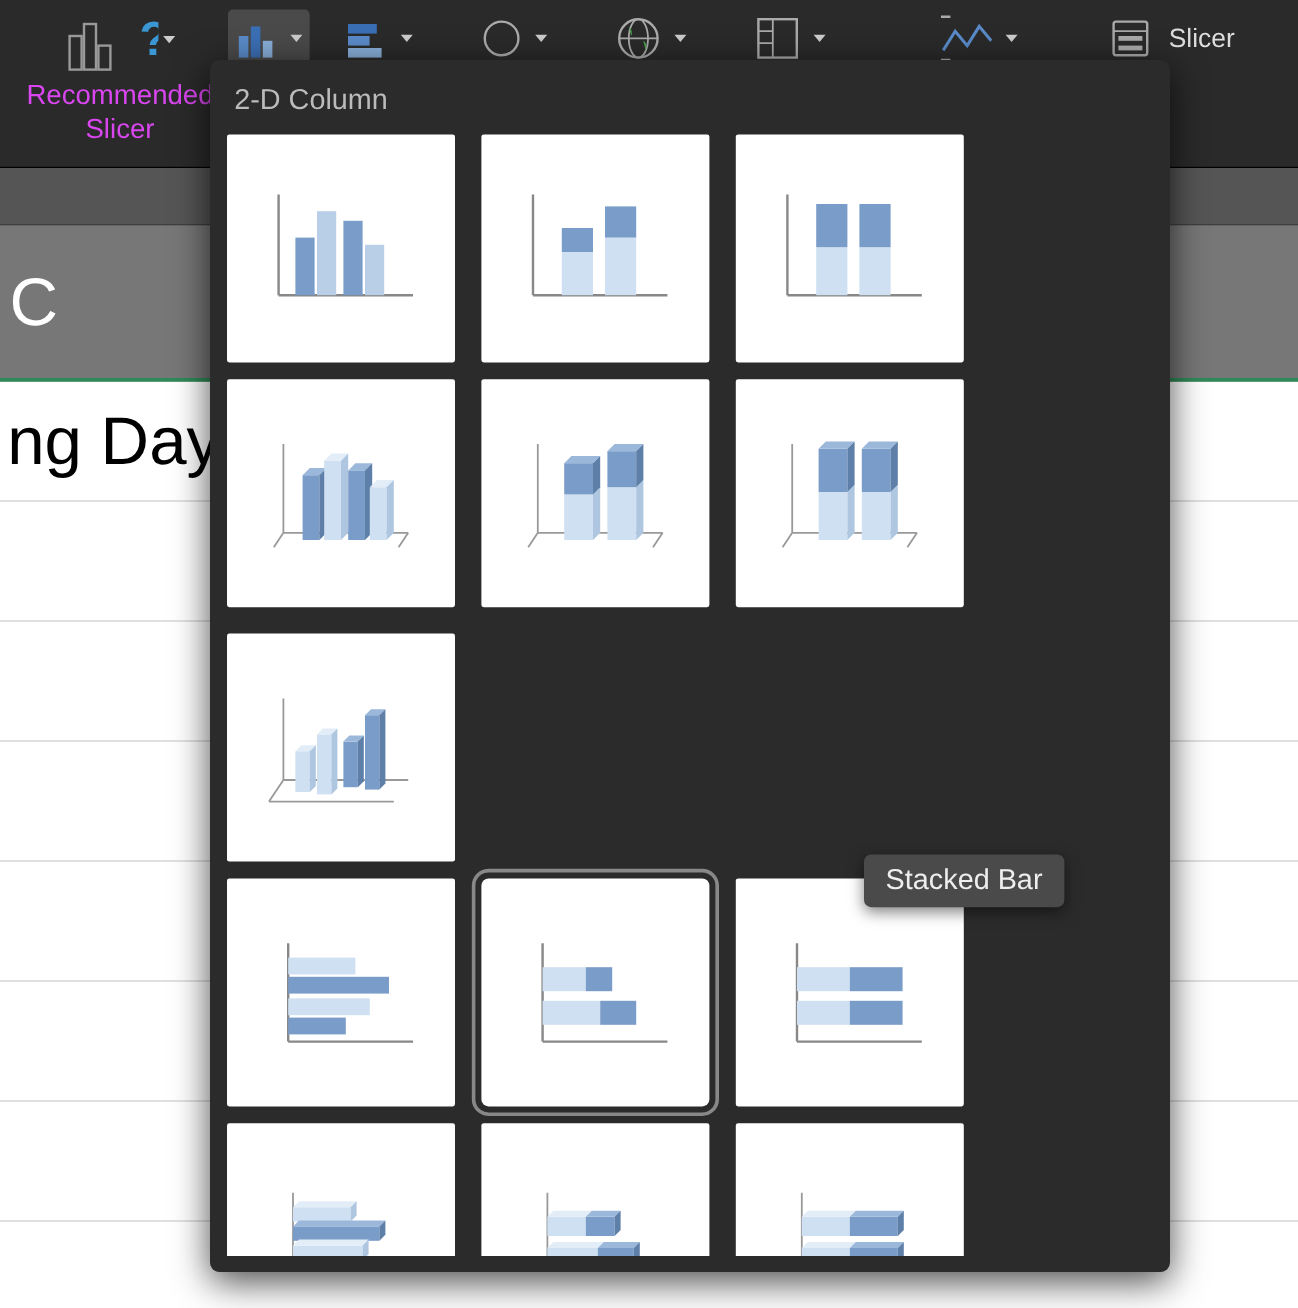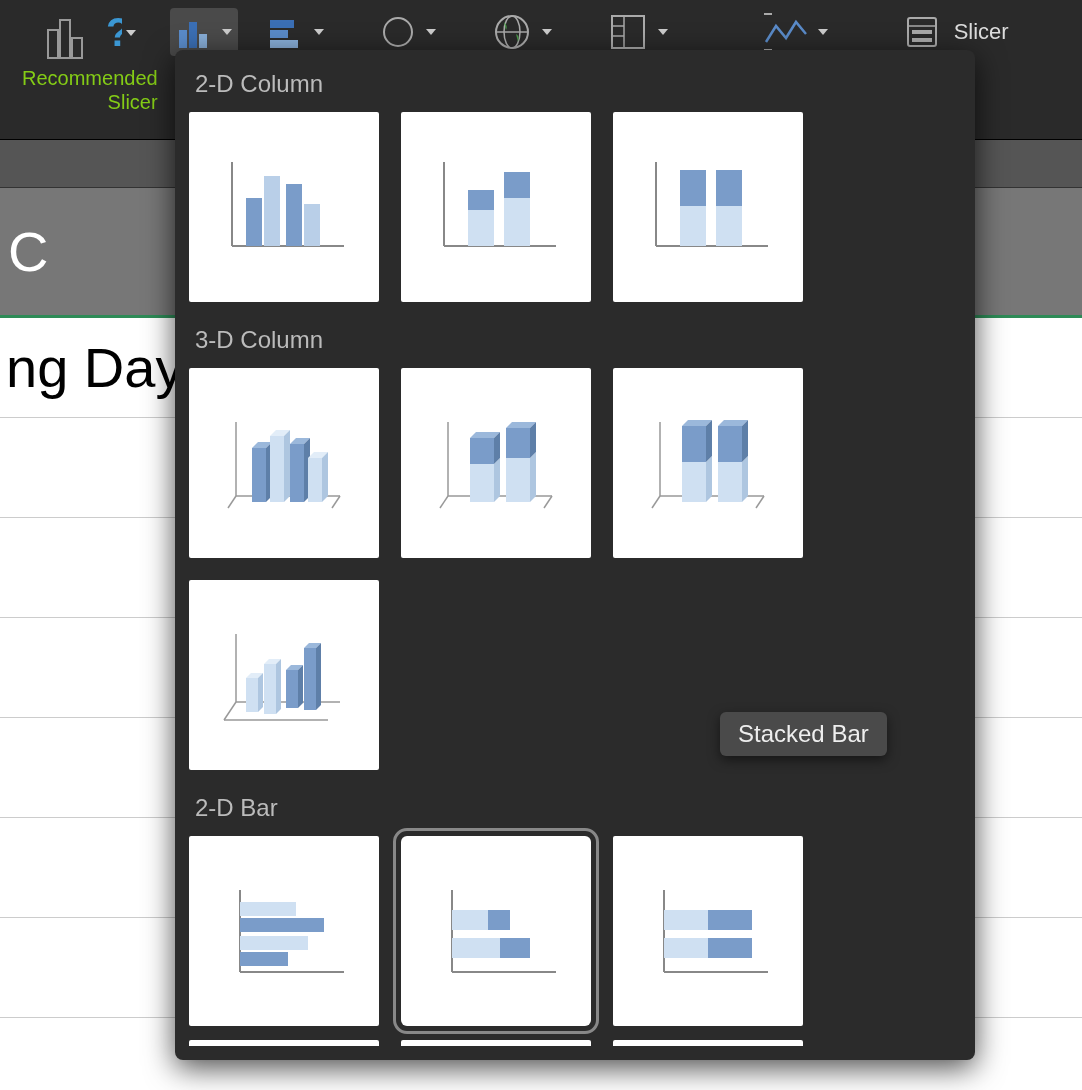--- a/index.html
+++ b/index.html
@@ -40,23 +40,23 @@
   gap: 6px;
 }
 
 .rc-icon {
   display: flex;
   align-items: center;
   gap: 2px;
 }
 
 .rc-label {
-  color: #84cc16;
-  font-size: 20px;
-  text-align: right;
+  color: #d946ef;
+  font-size: 23px;
+  text-align: center;
   line-height: 1.2;
 }
 
 .toolbar-icons {
   display: flex;
   gap: 24px;
   padding-top: 8px;
 }
 
 .toolbar-btn {
@@ -354,21 +354,20 @@
           <line x1="18" y1="10" x2="18" y2="94" stroke="#888" stroke-width="2"></line>
           <line x1="18" y1="94" x2="130" y2="94" stroke="#888" stroke-width="2"></line>
           <rect x="42" y="54" width="26" height="40" fill="#cfe0f2"></rect>
           <rect x="42" y="18" width="26" height="36" fill="#7a9cc9"></rect>
           <rect x="78" y="54" width="26" height="40" fill="#cfe0f2"></rect>
           <rect x="78" y="18" width="26" height="36" fill="#7a9cc9"></rect>
         </svg>
       </div>
     </div>
 
-    <div class="section-label">3-D Column</div>
     <div class="thumb-grid">
       <div class="thumb">
         <svg viewBox="0 0 140 110">
           <line x1="22" y1="14" x2="22" y2="88" stroke="#999" stroke-width="1.5"></line>
           <line x1="22" y1="88" x2="14" y2="100" stroke="#999" stroke-width="1.5"></line>
           <line x1="22" y1="88" x2="126" y2="88" stroke="#999" stroke-width="1.5"></line>
           <line x1="126" y1="88" x2="118" y2="100" stroke="#999" stroke-width="1.5"></line>
           <g transform="translate(38,40)">
               <rect width="14" height="54" fill="#7a9cc9"></rect>
               <polygon points="0,0 6,-6 20,-6 14,0" fill="#9bb8db"></polygon>
@@ -466,21 +465,20 @@
             </g>
           <g transform="translate(90,28)">
               <rect width="12" height="62" fill="#7a9cc9"></rect>
               <polygon points="0,0 5,-5 17,-5 12,0" fill="#9bb8db"></polygon>
               <polygon points="12,0 17,-5 17,57 12,62" fill="#5e7fa8"></polygon>
             </g>
         </svg>
       </div>
     </div>
 
-    <div class="section-label">2-D Bar</div>
     <div class="thumb-grid">
       <div class="thumb">
         <svg viewBox="0 0 140 110">
           <line x1="26" y1="14" x2="26" y2="96" stroke="#888" stroke-width="2"></line>
           <line x1="26" y1="96" x2="130" y2="96" stroke="#888" stroke-width="2"></line>
           <rect x="26" y="26" width="56" height="14" fill="#cfe0f2"></rect>
           <rect x="26" y="42" width="84" height="14" fill="#7a9cc9"></rect>
           <rect x="26" y="60" width="68" height="14" fill="#cfe0f2"></rect>
           <rect x="26" y="76" width="48" height="14" fill="#7a9cc9"></rect>
         </svg>

